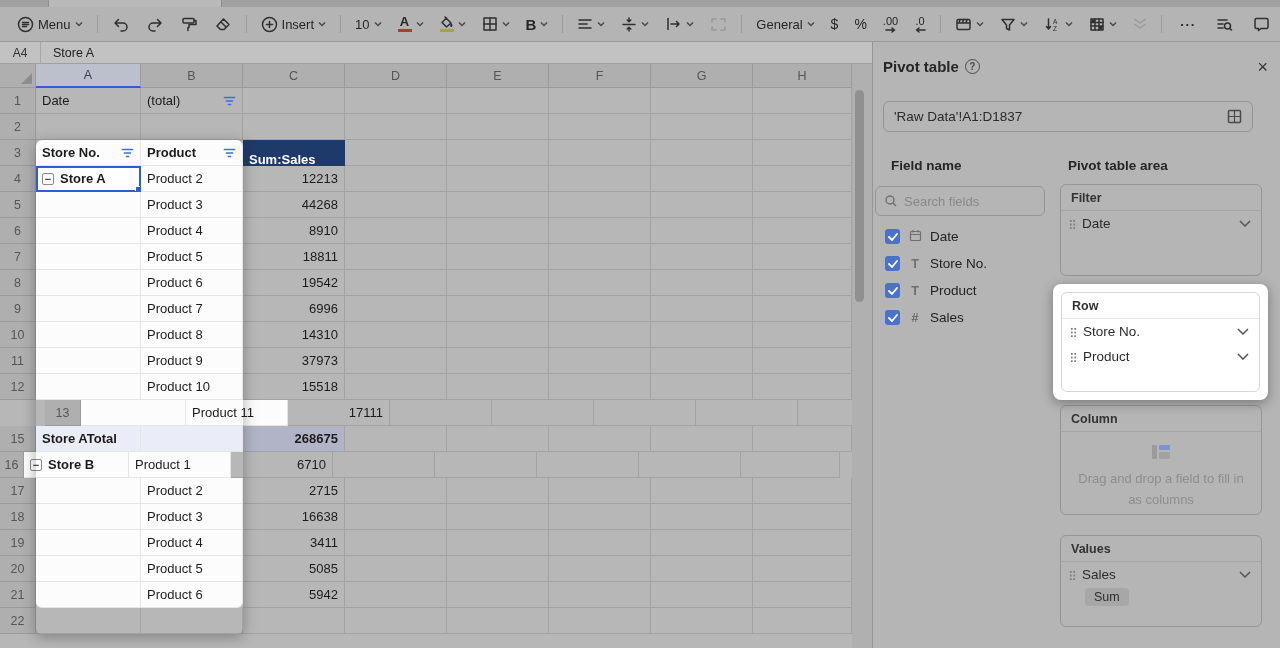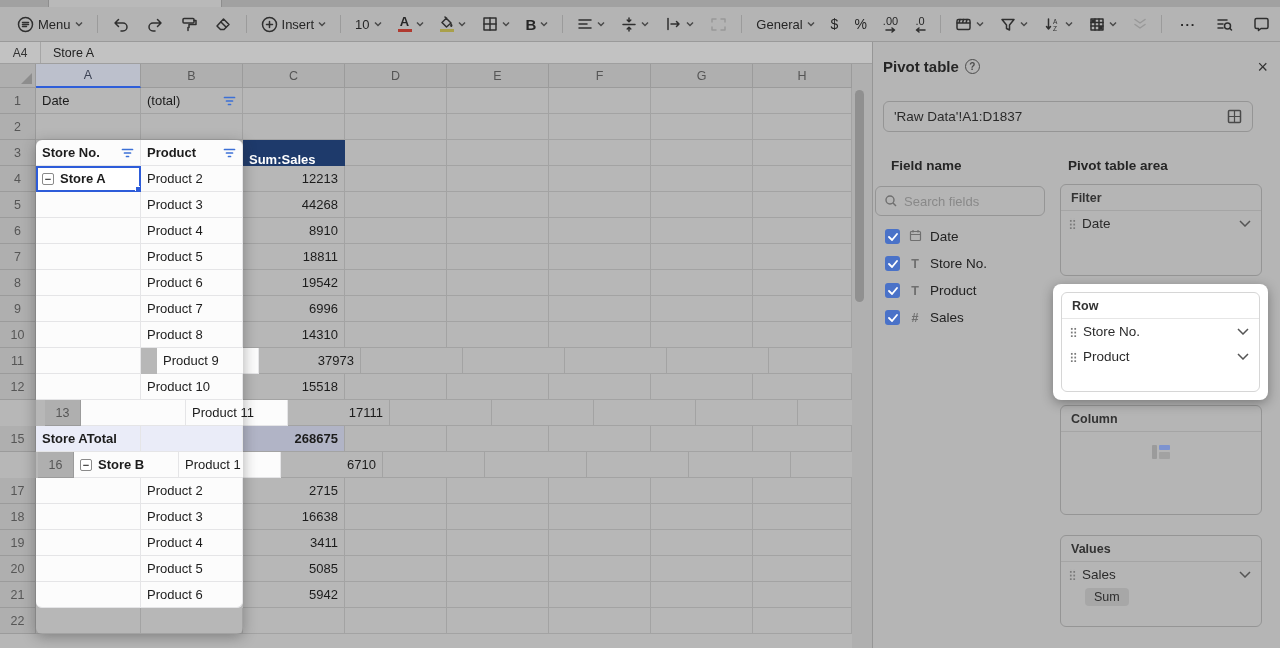--- a/index.html
+++ b/index.html
@@ -502,21 +502,21 @@
         </div>
         <div class="cell" style="width: 102px; height: 26px;"></div>
         <div class="cell" style="width: 102px; height: 26px;"></div>
         <div class="cell" style="width: 102px; height: 26px;"></div>
         <div class="cell" style="width: 102px; height: 26px;"></div>
         <div class="cell" style="width: 99px; height: 26px;"></div>
       </div>
       <div class="g-row" style="height: 26px;">
         <div class="rowhead" style="width: 36px; height: 26px;">11</div>
         <div class="cell lit" style="width: 105px; height: 26px;"></div>
-        <div class="cell lit" style="width: 102px; height: 26px; margin-left: 16px;">
+        <div class="cell lit" style="width: 102px; height: 26px;">
           <span>Product 9</span>
         </div>
         <div class="cell num" style="width: 102px; height: 26px;">
           <span>37973</span>
         </div>
         <div class="cell" style="width: 102px; height: 26px;"></div>
         <div class="cell" style="width: 102px; height: 26px;"></div>
         <div class="cell" style="width: 102px; height: 26px;"></div>
         <div class="cell" style="width: 102px; height: 26px;"></div>
         <div class="cell" style="width: 99px; height: 26px;"></div>
@@ -560,21 +560,21 @@
         <div class="cell b num total" style="width: 102px; height: 26px;">
           <span>268675</span>
         </div>
         <div class="cell" style="width: 102px; height: 26px;"></div>
         <div class="cell" style="width: 102px; height: 26px;"></div>
         <div class="cell" style="width: 102px; height: 26px;"></div>
         <div class="cell" style="width: 102px; height: 26px;"></div>
         <div class="cell" style="width: 99px; height: 26px;"></div>
       </div>
       <div class="g-row" style="height: 26px;">
-        <div class="rowhead" style="width: 36px; height: 26px; margin-left: 38px;">16</div>
+        <div class="rowhead" style="width: 24px; height: 26px;">16</div>
         <div class="cell lit b" style="width: 105px; height: 26px;">
           <span class="cbox">−</span>
           <span>Store B</span>
         </div>
         <div class="cell lit" style="width: 102px; height: 26px;">
           <span>Product 1</span>
         </div>
         <div class="cell num" style="width: 102px; height: 26px;">
           <span>6710</span>
         </div>
@@ -773,20 +773,21 @@
 
     <div class="area-box" id="column-box">
       <div class="box-label">Column</div>
       <div id="col-icon-wrap">
           <svg width="24" height="20" viewBox="0 0 24 20">
             <rect x="3" y="3" width="5" height="14" rx="1" fill="#9b9b9b"></rect>
             <rect x="10" y="3" width="11" height="5" rx="1" fill="#7d93cf"></rect>
             <rect x="10" y="10" width="11" height="7" rx="1" fill="#a2a2a2"></rect>
           </svg>
         </div>
+      <div id="col-hint">Drag and drop a field to fill in as columns</div>
     </div>
 
     <div class="area-box" id="values-box">
       <div class="box-label">Values</div>
       <div class="box-item">
         <span class="drag"></span>
         <span class="lbl">Sales</span>
         <svg class="down-svg down" width="12" height="7" viewBox="0 0 12 7">
             <path d="M1 1l5 5 5-5"></path>
           </svg>

